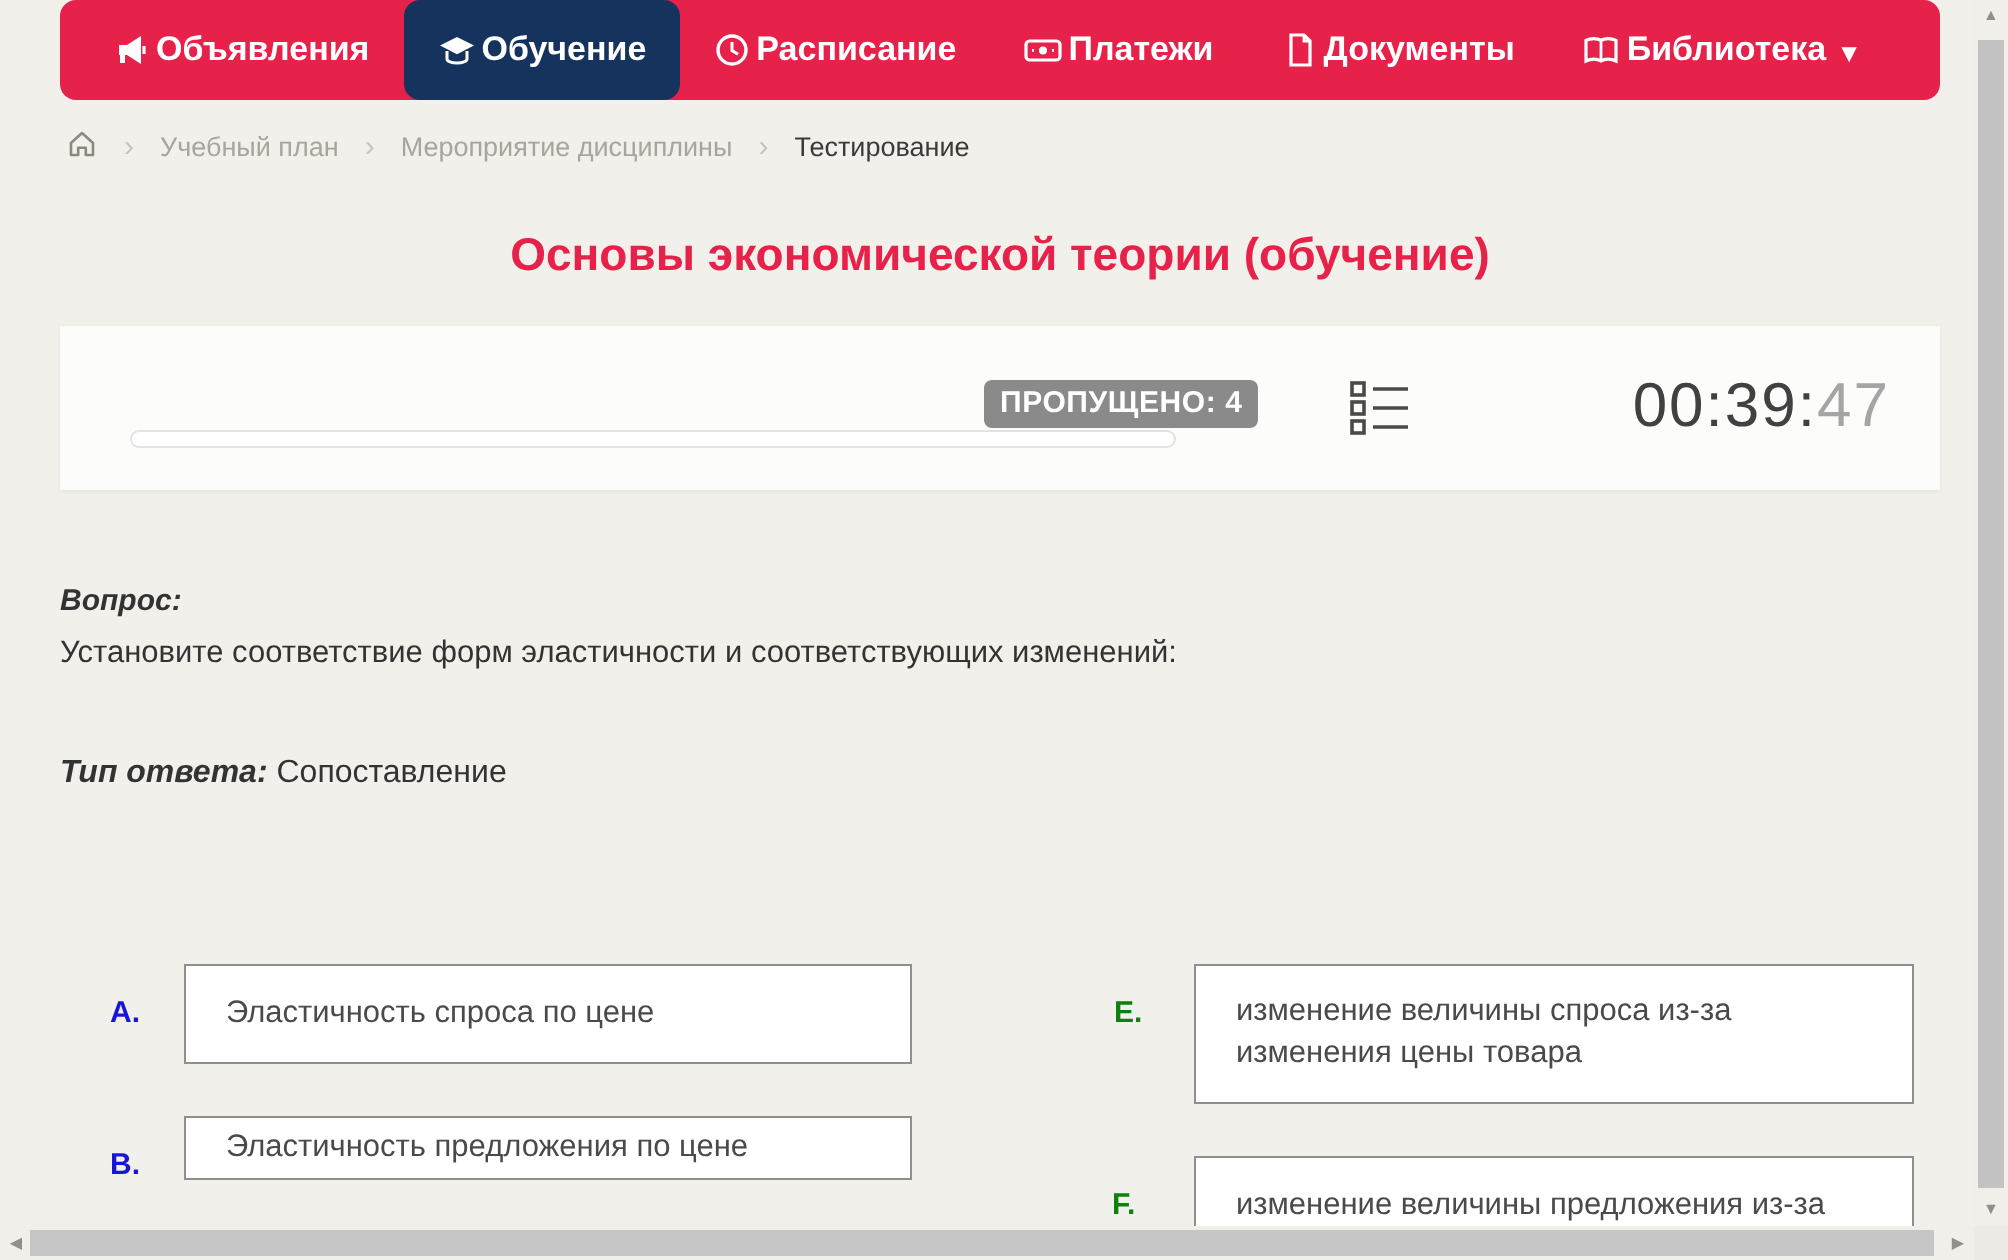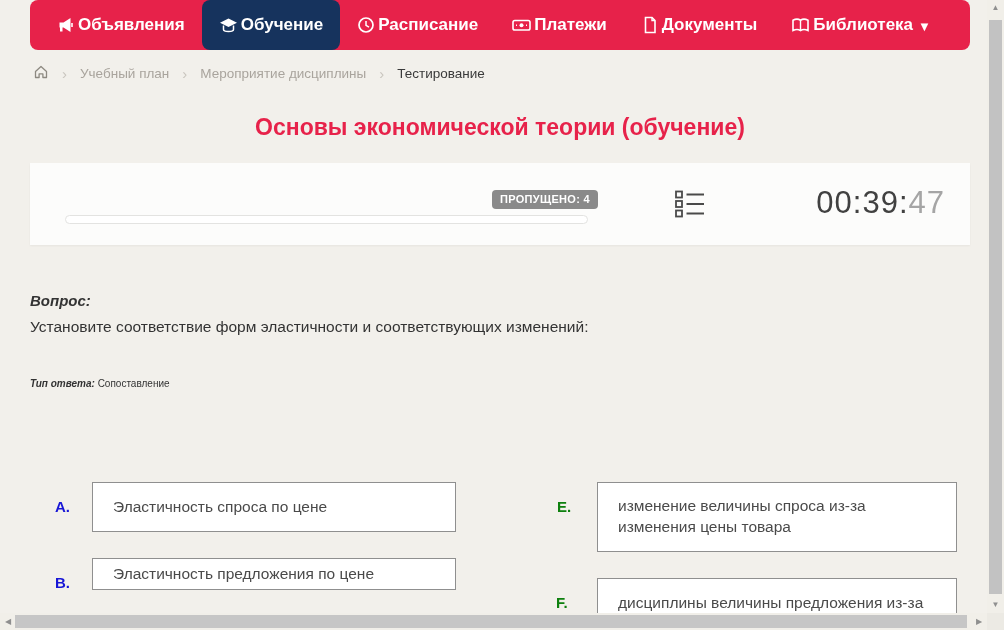--- a/index.html
+++ b/index.html
@@ -43,39 +43,39 @@
 
   
   .qpanel {
     position:absolute; left:30px; top:163px; width:940px; height:82px;
     background:#fcfcfb; box-shadow:0 1px 2px rgba(0,0,0,0.05);
   }
   .q-label { position:absolute; left:35px; top:24px; font-size:21px; color:#3d3d3d; }
   .q-of { font-size:13px; color:#9b9b9b; margin-left:4px; }
   .q-badge {
     position:absolute; left:462px; top:27px;
-    background:#8a8a8a; color:#fff; font-size:11px; font-weight:bold;
+    background:#8a8a8a; color:#fff; font-size:15px; font-weight:bold;
     padding:3px 8px 4px 8px; border-radius:4px; letter-spacing:.3px;
   }
   .q-progress {
     position:absolute; left:35px; top:52px; width:523px; height:9px;
     background:#ffffff; border:1px solid #e3e3e1; border-radius:5px;
   }
   .q-progress-fill { height:100%; width:0%; background:#e7224a; border-radius:5px; }
   .q-list-btn { position:absolute; left:645px; top:27px; width:32px; height:30px; cursor:pointer; }
   .q-timer {
     position:absolute; right:25px; top:22px;
     font-size:31px; color:#414141; letter-spacing:1px;
   }
   .q-timer .sec { color:#a5a5a5; }
 
   
   .q-heading  { position:absolute; left:30px; top:292px; font-size:15px; font-weight:bold; font-style:italic; color:#333; }
   .q-text     { position:absolute; left:30px; top:318px; font-size:15.5px; color:#333; }
-  .atype-row  { position:absolute; left:30px; top:378px; font-size:10px; color:#333; }
+  .atype-row  { position:absolute; left:30px; top:378px; font-size:16px; color:#333; }
   .atype-label{ font-weight:bold; font-style:italic; }
 
   
   .m-letter { position:absolute; font-size:15px; font-weight:bold; }
   .m-letter.blue  { color:#1816d6; }
   .m-letter.green { color:#0e800e; }
   .m-box {
     position:absolute; background:#ffffff; border:1px solid #8f8f8f;
     display:flex; align-items:center; font-size:15.5px; color:#4a4a4a;
     padding:0 20px; cursor:pointer; line-height:1.35;
@@ -215,21 +215,21 @@
 <div id="letA" class="m-letter blue">A.</div>
 <div id="boxA" class="m-box">Эластичность спроса по цене</div>
 
 <div id="letB" class="m-letter blue">B.</div>
 <div id="boxB" class="m-box">Эластичность предложения по цене</div>
 
 <div id="letE" class="m-letter green">E.</div>
 <div id="boxE" class="m-box">изменение величины спроса из-за изменения цены товара</div>
 
 <div id="letF" class="m-letter green">F.</div>
-<div id="boxF" class="m-box">дисциплины величины предложения из-за</div>
+<div id="boxF" class="m-box">изменение величины предложения из-за</div>
 
 <div class="vscroll">
   <div class="arrow" style="top:0;">▲</div>
   <div class="thumb"></div>
   <div class="arrow arr-down">▼</div>
 </div>
 <div class="hscroll">
   <div class="arrow" style="left:0;">◀</div>
   <div class="thumb"></div>
   <div class="arrow arr-right">▶</div>

